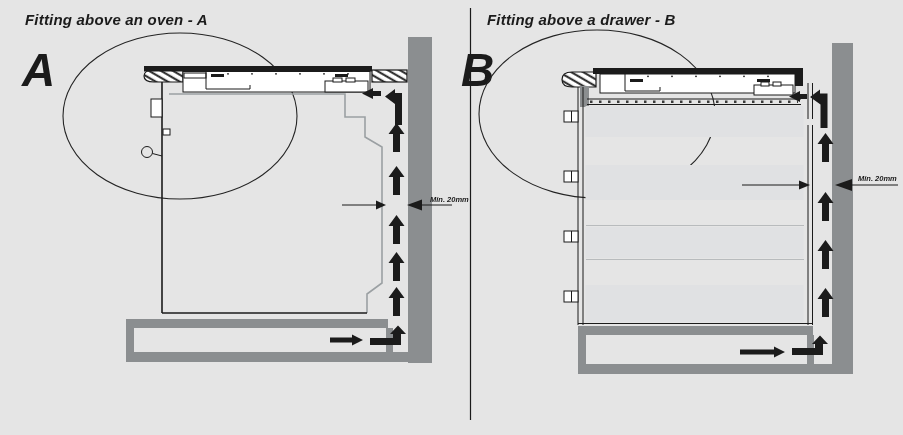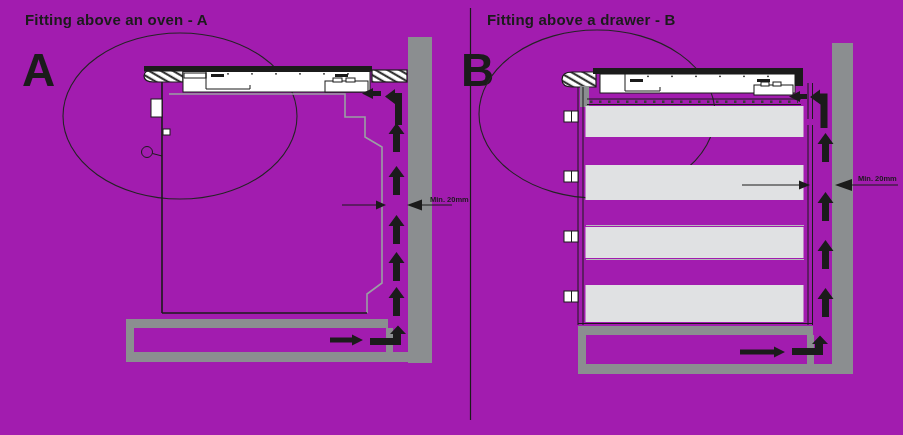--- a/index.html
+++ b/index.html
@@ -1,21 +1,21 @@
 <!DOCTYPE html>
 <html style="--line-black: #1b1b1b; --wall-gray: #8b8e90; --plinth-gray: #8b8e90; --drawer-gray: #e0e1e3; --outline-gray: #9ba0a3; --background: #ffffff;"><head>
 <meta charset="utf-8">
 <style>
   :root{
     --line-black:#1b1b1b; --wall-gray:#8b8e90; --plinth-gray:#8b8e90;
     --drawer-gray:#e0e1e3; --outline-gray:#9ba0a3; --background:#ffffff;
   }
   html,body{margin:0;padding:0;background:var(--background);}
-  .stage{position:relative;width:903px;height:435px;background:#a21caf;
-         font-family:"Liberation Sans",sans-serif;overflow:hidden;}
+  .stage{position:relative;width:903px;height:435px;background:#e5e5e5;
+         font-family:"Liberation Sans",sans-serif;overflow:hidden;font-style:italic;}
   svg{display:block;}
   svg text{font-family:"Liberation Sans",sans-serif;}
   .title{font-size:15px;font-weight:bold;fill:var(--line-black);letter-spacing:.2px;}
   .big-letter{font-size:46px;font-weight:bold;fill:var(--line-black);}
   .dim-label{font-size:7.5px;font-weight:bold;fill:var(--line-black);}
   .wall{fill:var(--wall-gray);}
   .plinth{fill:var(--plinth-gray);}
   .drawer-band{fill:var(--drawer-gray);}
   .arrow{fill:var(--line-black);stroke:none;}
   .thin{stroke:var(--line-black);stroke-width:1;fill:none;}

